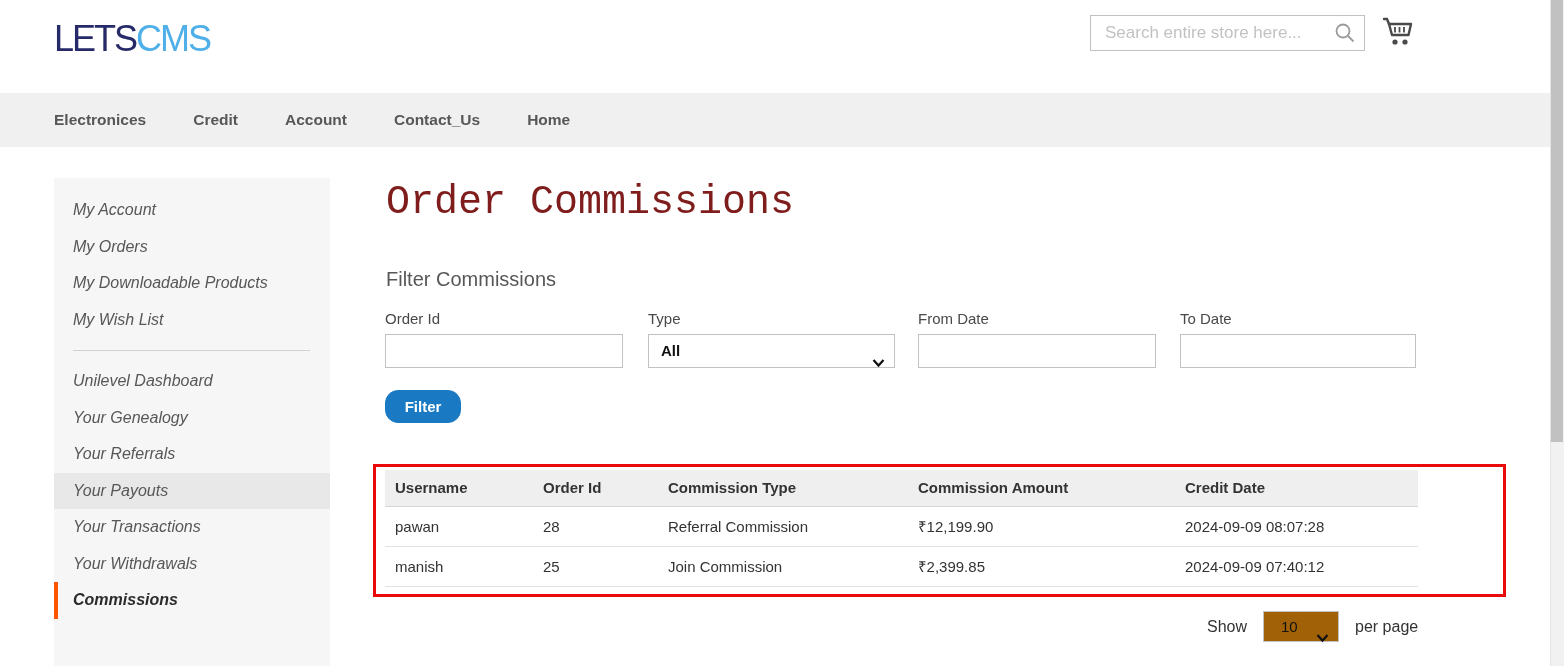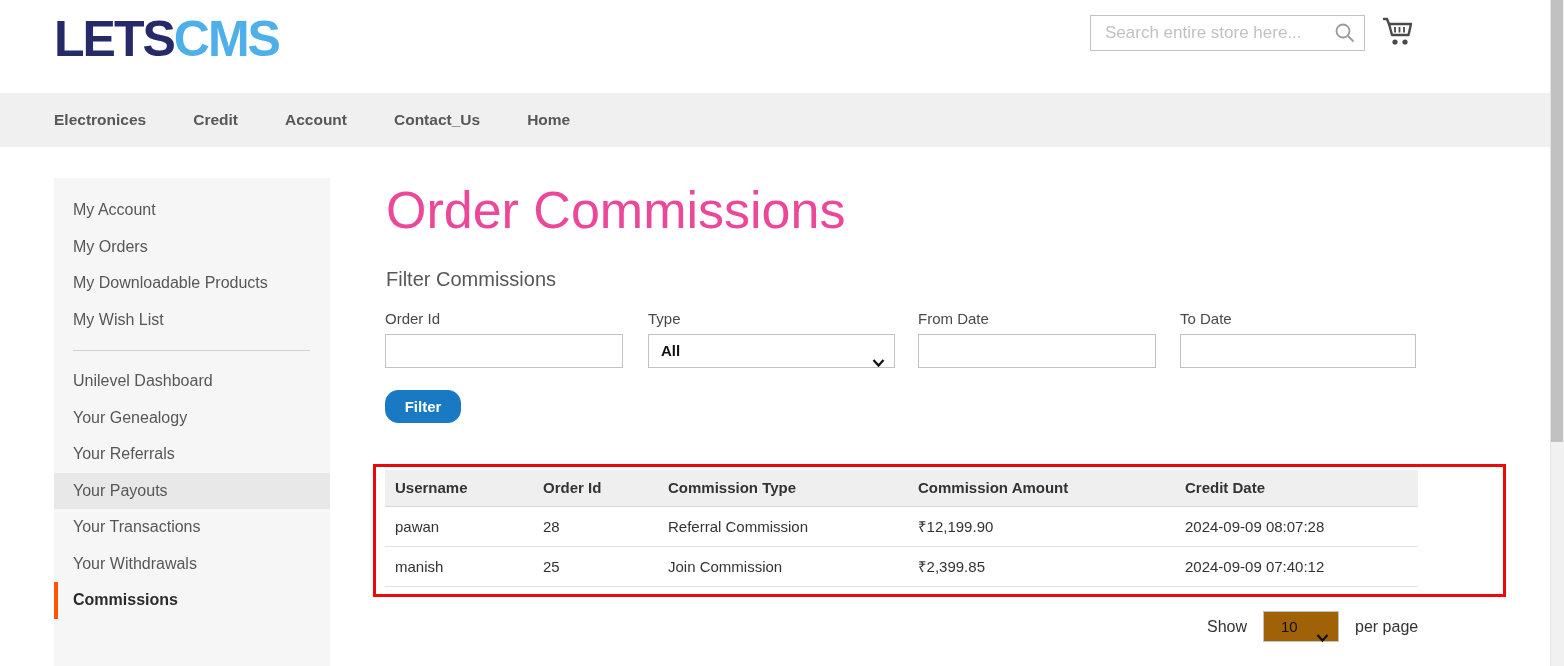--- a/index.html
+++ b/index.html
@@ -2,43 +2,43 @@
 <html><head>
 <meta charset="utf-8">
 <style>
   * { margin:0; padding:0; box-sizing:border-box; }
   html,body { background:#ffffff; }
   body { font-family:"Liberation Sans", sans-serif; }
   .page { position:relative; width:1564px; height:666px; background:#fff; overflow:hidden; }
 
   
   .site-header { position:absolute; top:0; left:0; width:1564px; height:93px; background:#fff; }
-  .logo { position:absolute; left:54px; top:12px; font-size:50px; font-weight:bold; letter-spacing:-2px; line-height:54px; cursor:pointer; white-space:nowrap; }
+  .logo { position:absolute; left:54px; top:12px; font-size:36px; font-weight:normal; letter-spacing:-2px; line-height:54px; cursor:pointer; white-space:nowrap; }
   .logo .lp1 { color:#262a68; }
   .logo .lp2 { color:#4fafe9; }
 
   .search-box { position:absolute; left:1090px; top:15px; width:275px; height:36px; }
   .search-input { width:100%; height:100%; border:1px solid #c2c2c2; background:#fff; padding:0 42px 0 14px; font-size:17px; color:#333; outline:none; font-family:"Liberation Sans", sans-serif; }
   .search-input::placeholder { color:#c2c2c2; }
   .search-icon-btn { position:absolute; right:8px; top:7px; width:24px; height:24px; cursor:pointer; background:none; border:none; }
   .cart-button { position:absolute; left:1380px; top:14px; width:38px; height:38px; cursor:pointer; background:none; border:none; }
 
   
   .main-nav { position:absolute; top:93px; left:0; width:1564px; height:54px; background:#f0f0f0; display:flex; align-items:center; padding-left:54px; column-gap:47px; }
   .nav-item { font-size:15.5px; font-weight:bold; color:#575757; cursor:pointer; white-space:nowrap; }
 
   
-  .sidebar { position:absolute; left:54px; top:178px; width:276px; height:488px; background:#f6f6f6; padding-top:14px; }
+  .sidebar { position:absolute; left:54px; top:178px; width:276px; height:488px; background:#f6f6f6; padding-top:14px;font-style:italic; }
   .side-item { height:36.5px; line-height:36.5px; padding-left:19px; font-size:16px; color:#575757; cursor:pointer; white-space:nowrap; }
   .side-item.highlight { background:#e8e8e8; }
   .side-item.current { font-weight:bold; color:#2b2b2b; border-left:4px solid #ff5501; padding-left:15px; }
   .side-divider { border-top:1px solid #d1d1d1; margin:12px 20px 12px 19px; }
 
   
-  .page-title { position:absolute; left:386px; top:180px; font-size:52px; font-weight:300; color:#ec4899; }
+  .page-title { position:absolute; left:386px; top:180px; font-size:40px; font-weight:300; color:#7f1d1d;font-family:Liberation Mono, monospace; }
   .filter-legend { position:absolute; left:386px; top:268px; font-size:20px; font-weight:400; color:#575757; }
 
   .field { position:absolute; top:310px; }
   .field-label { display:block; font-size:15px; color:#494949; margin-bottom:7px; }
   .text-input { width:100%; height:34px; border:1px solid #c2c2c2; background:#fff; padding:0 10px; font-size:15px; color:#333; outline:none; font-family:"Liberation Sans", sans-serif; }
   .f-orderid { left:385px; width:238px; }
   .f-type    { left:648px; width:247px; }
   .f-from    { left:918px; width:238px; }
   .f-to      { left:1180px; width:236px; }
   .fake-select { position:relative; width:100%; height:34px; border:1px solid #c2c2c2; background:#fff; line-height:32px; padding:0 28px 0 12px; font-size:15px; font-weight:600; color:#111; cursor:pointer; }

